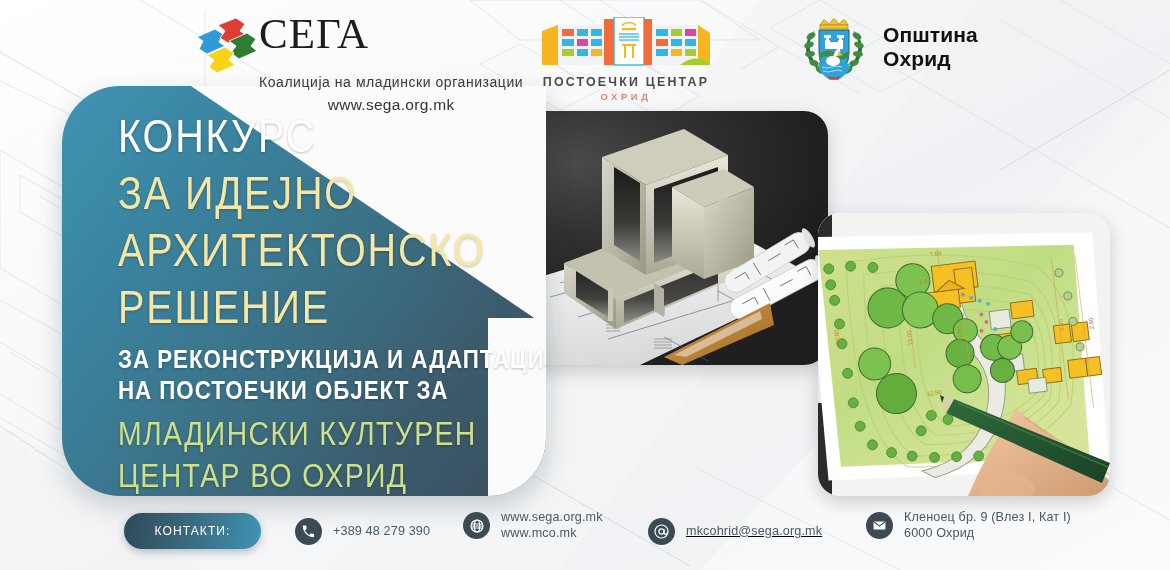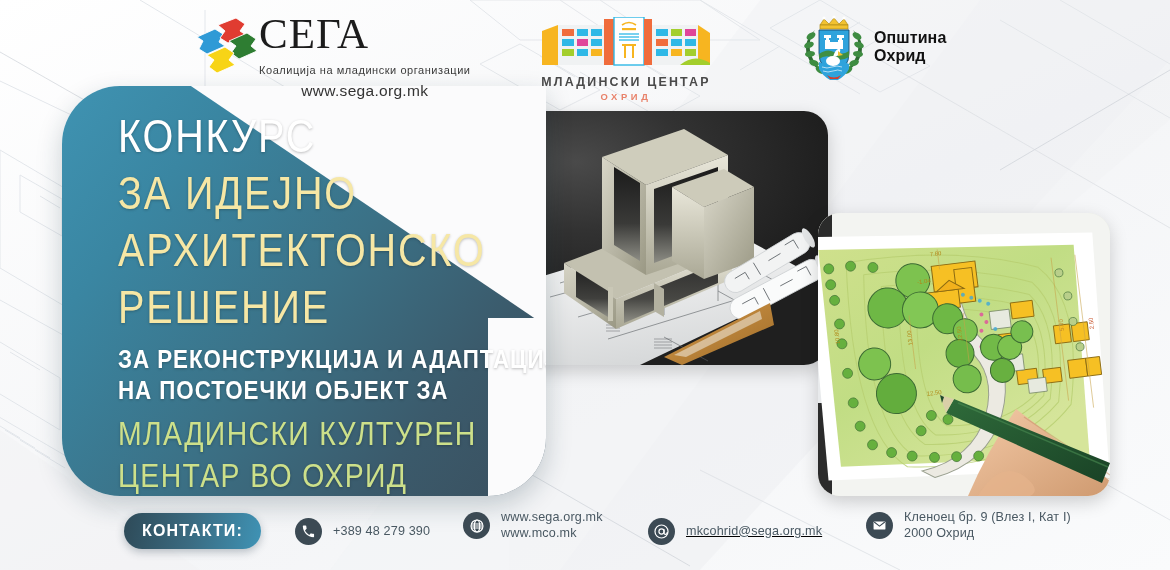--- a/index.html
+++ b/index.html
@@ -22,22 +22,22 @@
   
   #logo-sega { left:193px; top:14px; flex-direction:row; align-items:flex-start; }
   #logo-sega .puz { width:70px; height:58px; flex:0 0 auto; margin-top:3px;}
   #logo-sega .txtwrap { margin-left:-4px; }
   #logo-sega .word {
     font-family:"Liberation Serif", serif;
     font-size:43px; letter-spacing:1px; line-height:0.95;
     color:#1c1c1c; font-weight:400;
   }
   #logo-sega .sub {
-    font-size:11px; color:#3b3b3b; letter-spacing:0.55px;
-    margin-top:9px; white-space:nowrap;
+    font-size:14px; color:#3b3b3b; letter-spacing:0.55px;
+    margin-top:19px; white-space:nowrap;
   }
   #logo-sega .url {
     font-size:15.5px; color:#333; letter-spacing:0.3px;
     text-align:center; margin-top:6px;
   }
 
   
   #logo-mco { left:540px; top:17px; flex-direction:column; align-items:center; }
   #logo-mco .bld { width:172px; height:54px; }
   #logo-mco .nm {
@@ -46,21 +46,21 @@
   }
   #logo-mco .city {
     font-size:9.4px; font-weight:600; color:#e8826a;
     letter-spacing:3.6px; margin-top:2px;
   }
 
   
   #logo-opshtina { left:803px; top:14px; }
   #logo-opshtina .crest { width:62px; height:66px; flex:0 0 auto; }
   #logo-opshtina .nm {
-    margin-left:9px; font-size:16px; font-weight:700; color:#111;
+    margin-left:18px; font-size:21px; font-weight:700; color:#111;
     line-height:1.12; letter-spacing:0.1px;
   }
 
   
   #photo-model {
     position:absolute; left:468px; top:111px; width:360px; height:254px;
     border-radius:24px; overflow:hidden; z-index:6;
     box-shadow:0 6px 18px rgba(0,0,0,0.18);
   }
   #photo-model .darkbg {
@@ -112,21 +112,21 @@
   .sp-mid  { margin-top:8px; }
   .sp-grn  { margin-top:7px; }
 
   
   #contacts { position:absolute; left:0; top:506px; width:1170px; height:60px; z-index:20; }
   #btn-contacts {
     position:absolute; left:124px; top:7px; width:137px; height:36px;
     border-radius:18px;
     background:linear-gradient(100deg,#2e4a58 0%,#3a6a80 48%,#3f93b5 100%);
     display:flex; align-items:center; justify-content:center;
-    color:#fff; font-size:16px; font-weight:700; letter-spacing:1.1px;
+    color:#fff; font-size:12px; font-weight:400; letter-spacing:1.1px;
     text-transform:uppercase;
     box-shadow:0 3px 8px rgba(40,60,75,0.3);
     cursor:pointer;
   }
   .citem { position:absolute; display:flex; align-items:center; }
   .cicon {
     width:27px; height:27px; border-radius:50%; background:#3c4a54;
     flex:0 0 auto; display:flex; align-items:center; justify-content:center;
   }
   .cicon svg { display:block; }
@@ -265,21 +265,21 @@
         <rect x="116" y="22" width="12" height="7" fill="#f06c3c"></rect>
         <rect x="131" y="22" width="11" height="7" fill="#2fb8e6"></rect>
         <rect x="145" y="22" width="11" height="7" fill="#2fb8e6"></rect>
         <rect x="116" y="32" width="12" height="7" fill="#2fb8e6"></rect>
         <rect x="131" y="32" width="11" height="7" fill="#f7b520"></rect>
         <rect x="145" y="32" width="11" height="7" fill="#a3ce2c"></rect>
       </g>
       <path d="M158 8 L170 16 L170 48 L158 48 Z" fill="#f7b520"></path>
       <path d="M140 48 q14 -12 30 -2 v2 z" fill="#a3ce2c"></path>
     </svg>
-    <div class="nm">МЛАДИНСКИ ЦЕНТАР</div>
+    <div class="nm">ПОСТОЕЧКИ ЦЕНТАР</div>
     <div class="city">ОХРИД</div>
   </div>
 
   <div class="logo" id="logo-opshtina">
     <svg class="crest" viewBox="0 0 62 66">
 
       <g fill="#2f6b33">
         <path d="M12 16 q-9 12 -3 27 q3 8 12 15 q-13 -5 -17 -17 q-4 -14 8 -25z"></path>
         <path d="M50 16 q9 12 3 27 q-3 8 -12 15 q13 -5 17 -17 q4 -14 -8 -25z"></path>
       </g>
@@ -653,16 +653,16 @@
 
   <div class="citem" id="c-addr">
     <span class="cicon">
       <svg width="15" height="15" viewBox="0 0 24 24" fill="none" stroke="#ffffff" stroke-width="1.8">
         <rect x="2.5" y="5.5" width="19" height="13" rx="1.4" fill="#ffffff" stroke="none"></rect>
         <path d="M3.5 6.5L12 13l8.5-6.5" stroke="#3c4a54"></path>
       </svg>
     </span>
     <span class="ctext">
       <span style="display:block">Кленоец бр. 9 (Влез I, Кат I)</span>
-      <span style="display:block">2000 Охрид</span>
+      <span style="display:block">6000 Охрид</span>
     </span>
   </div>
 </div>
 
 </body></html>

